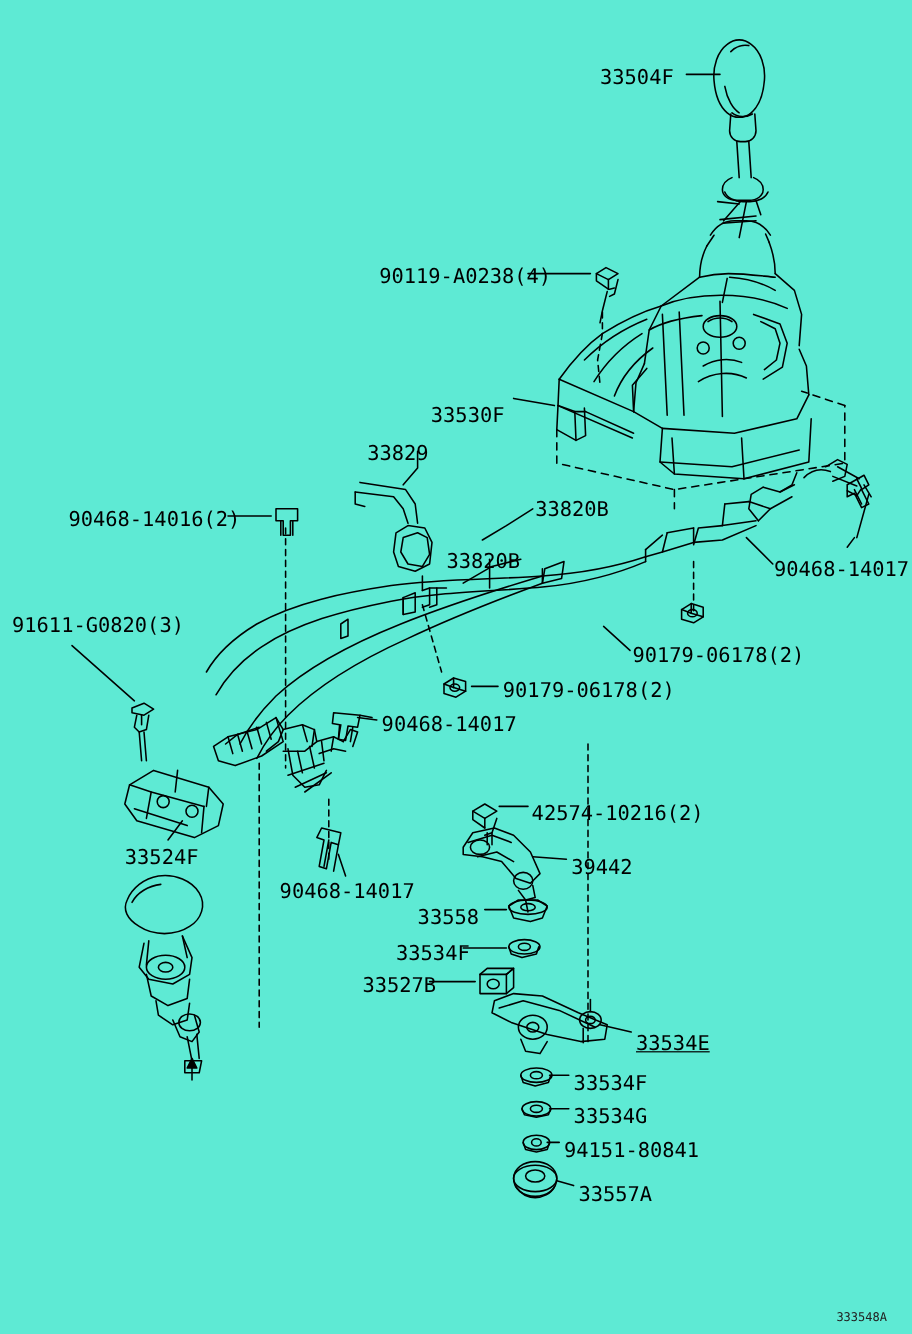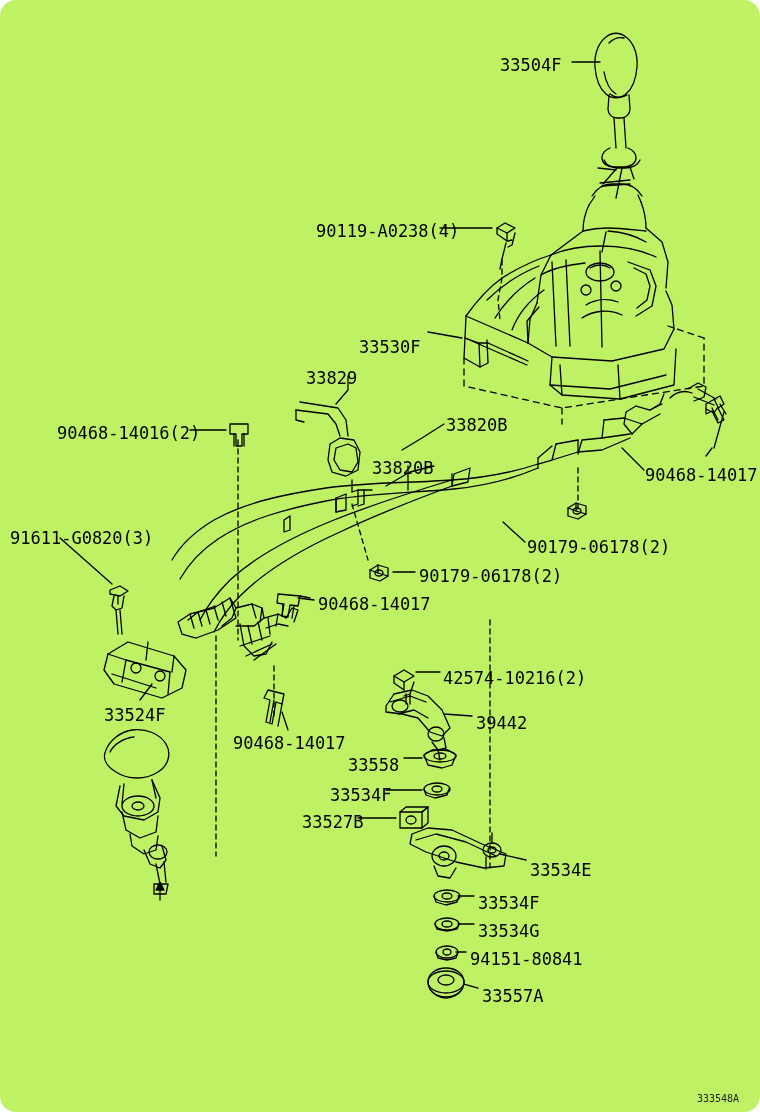--- a/index.html
+++ b/index.html
@@ -4,24 +4,23 @@
 <style>
   html, body {
     margin: 0;
     padding: 0;
     background: #ffffff;
   }
   #page {
     position: relative;
     width: 760px;
     height: 1112px;
-    background: #bef264;
+    background: #5eead4;
     overflow: hidden;
     font-family: "DejaVu Sans Mono", monospace;
-    border-radius: 16px;
   }
   #page svg.art {
     position: absolute;
     left: 0;
     top: 0;
     width: 760px;
     height: 1112px;
     pointer-events: none;
   }
   .lbl {
@@ -395,31 +394,31 @@
 
   <div class="lbl" style="left:500px; top:55px;">33504F</div>
   <div class="lbl" style="left:316px; top:221px;">90119-A0238(4)</div>
   <div class="lbl" style="left:359px; top:325px;margin-top:12px;">33530F</div>
   <div class="lbl" style="left:306px; top:368px;text-align:right;">33829</div>
   <div class="lbl" style="left:446px; top:415px;">33820B</div>
   <div class="lbl" style="left:57px;  top:423px;">90468-14016(2)</div>
   <div class="lbl" style="left:372px; top:458px;">33820B</div>
   <div class="lbl" style="left:645px; top:465px;">90468-14017</div>
   <div class="lbl" style="left:527px; top:537px;">90179-06178(2)</div>
-  <div class="lbl" style="left:10px;  top:528px;">91611-G0820(3)</div>
+  <div class="lbl" style="left:10px;  top:512px;">91611-G0820(3)</div>
   <div class="lbl" style="left:419px; top:566px;">90179-06178(2)</div>
   <div class="lbl" style="left:318px; top:594px;">90468-14017</div>
   <div class="lbl" style="left:443px; top:668px;">42574-10216(2)</div>
   <div class="lbl" style="left:476px; top:713px;">39442</div>
   <div class="lbl" style="left:104px; top:705px;">33524F</div>
   <div class="lbl" style="left:233px; top:733px;">90468-14017</div>
   <div class="lbl" style="left:348px; top:755px;">33558</div>
   <div class="lbl" style="left:330px; top:785px;">33534F</div>
   <div class="lbl" style="left:302px; top:812px;">33527B</div>
-  <div class="lbl" style="left:530px; top:860px;">33534E</div>
+  <div class="lbl" style="left:530px; top:860px;text-decoration:underline;">33534E</div>
   <div class="lbl" style="left:478px; top:893px;">33534F</div>
   <div class="lbl" style="left:478px; top:921px;">33534G</div>
   <div class="lbl" style="left:470px; top:949px;">94151-80841</div>
   <div class="lbl" style="left:482px; top:986px;">33557A</div>
 
 
   <div class="lbl tiny" style="left:697px; top:1089px; font-size:10px;">333548A</div>
 
 </div>
 

